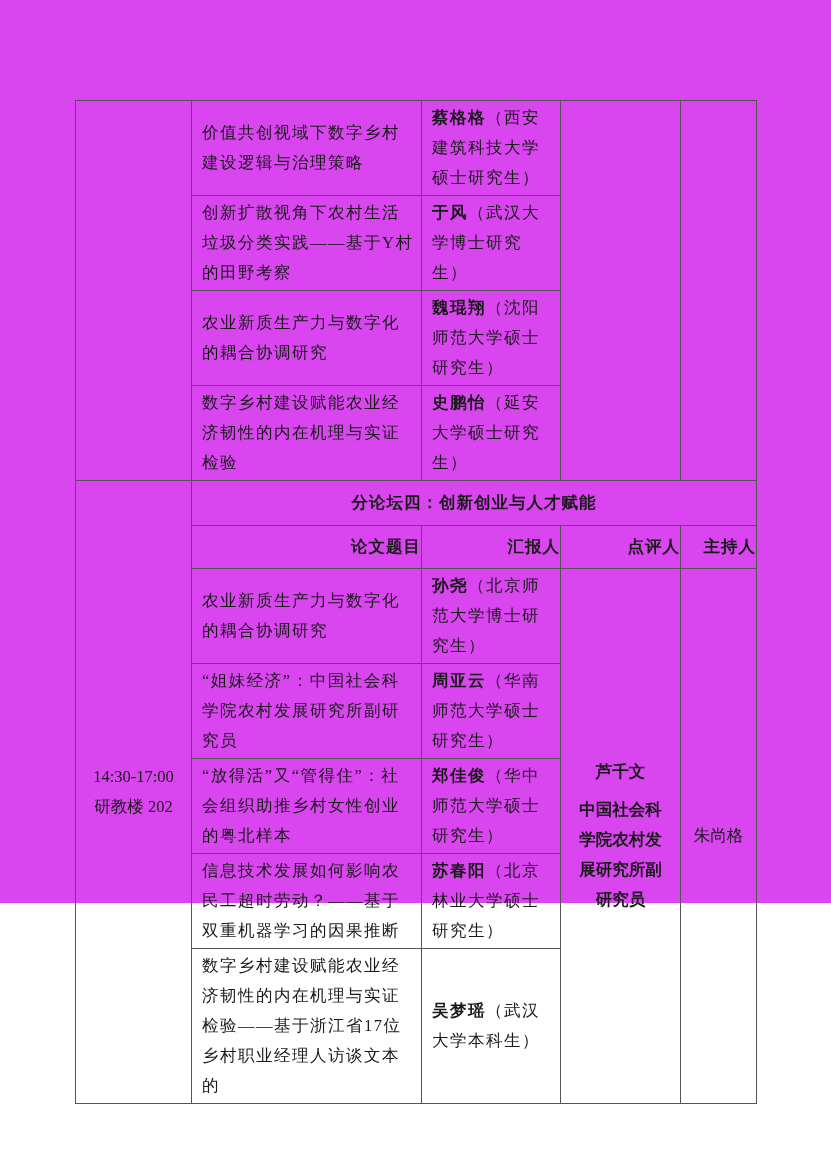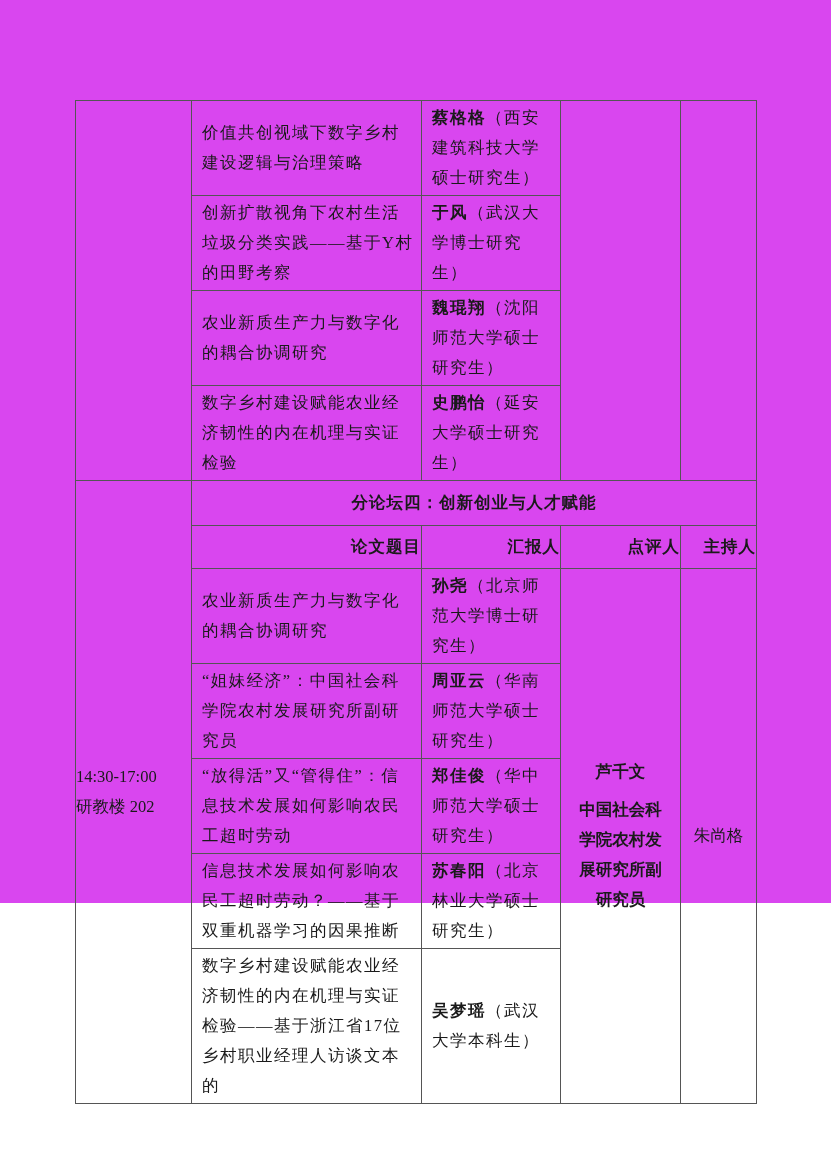--- a/index.html
+++ b/index.html
@@ -12,21 +12,21 @@
   col.c-time { width:116px; }
   col.c-title { width:230px; }
   col.c-rep { width:139px; }
   col.c-rev { width:120px; }
   col.c-host { width:76px; }
   .title-cell { padding:2px 6px 2px 10px !important; letter-spacing:1.5px; }
   .rep-cell { padding:2px 4px 2px 10px !important; letter-spacing:1.5px; }
   .rep-name { font-weight:bold; }
   .forum-title { text-align:center; font-weight:bold; font-size:16.5px; height:44px; letter-spacing:1px; }
   .hdr { text-align:right; font-weight:bold; height:42px; letter-spacing:1px; }
-  .time-cell { text-align:left; line-height:36px; font-size:16.5px; }
+  .time-cell { text-align:center; line-height:36px; font-size:16.5px; }
   .reviewer-cell { text-align:center; font-weight:bold; line-height:29px; padding:0 14px !important; }
   .reviewer-name { display:block; margin-bottom:8px; }
   .host-cell { text-align:center; }
   .empty-cell { }
 </style>
 </head>
 <body>
 
 <div class="page">
 <table class="agenda">
@@ -79,21 +79,21 @@
         <span class="reviewer-name">芦千文</span>
         <span>中国社会科学院农村发展研究所副研究员</span>
       </td>
       <td rowspan="5" class="host-cell">朱尚格</td>
     </tr>
     <tr style="height:92px">
       <td class="title-cell">“姐妹经济”：中国社会科学院农村发展研究所副研究员</td>
       <td class="rep-cell"><span class="rep-name">周亚云</span><span>（华南师范大学硕士研究生）</span></td>
     </tr>
     <tr style="height:92px">
-      <td class="title-cell">“放得活”又“管得住”：信息技术发展如何影响农民工超时劳动</td>
+      <td class="title-cell">“放得活”又“管得住”：社会组织助推乡村女性创业的粤北样本</td>
       <td class="rep-cell"><span class="rep-name">郑佳俊</span><span>（华中师范大学硕士研究生）</span></td>
     </tr>
     <tr style="height:92px">
       <td class="title-cell">信息技术发展如何影响农民工超时劳动？——基于双重机器学习的因果推断</td>
       <td class="rep-cell"><span class="rep-name">苏春阳</span><span>（北京林业大学硕士研究生）</span></td>
     </tr>
     <tr style="height:124px">
       <td class="title-cell">数字乡村建设赋能农业经济韧性的内在机理与实证检验——基于浙江省17位乡村职业经理人访谈文本的</td>
       <td class="rep-cell"><span class="rep-name">吴梦瑶</span><span>（武汉大学本科生）</span></td>
     </tr>

